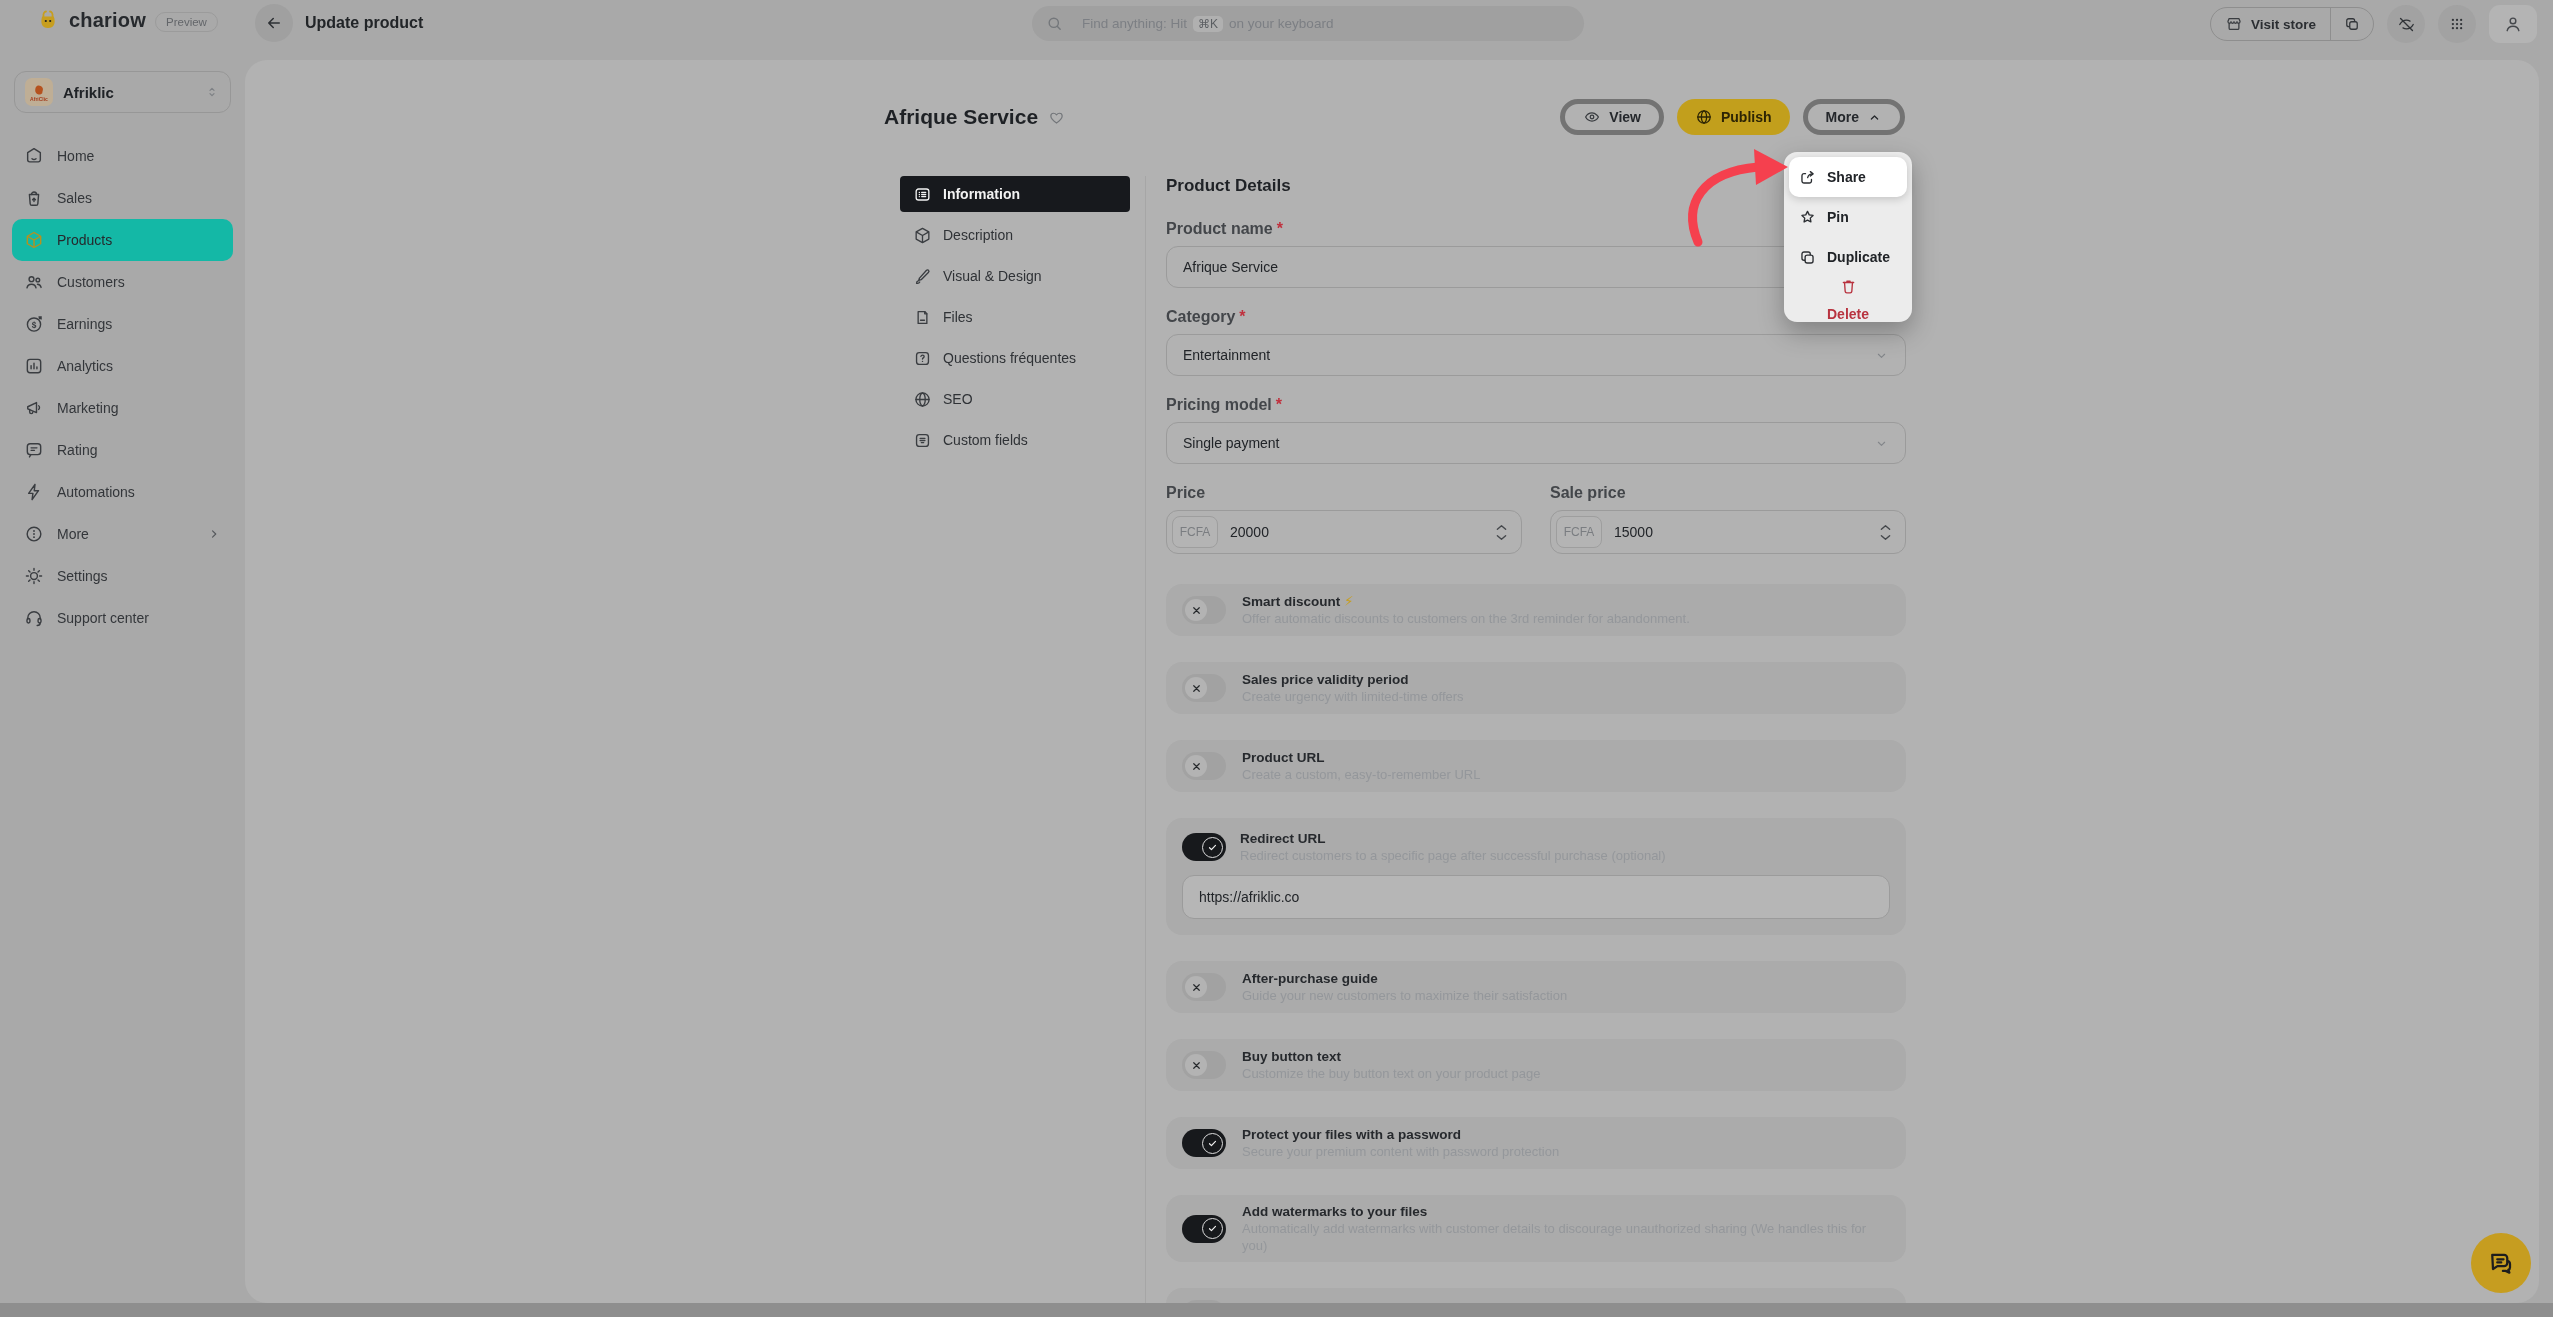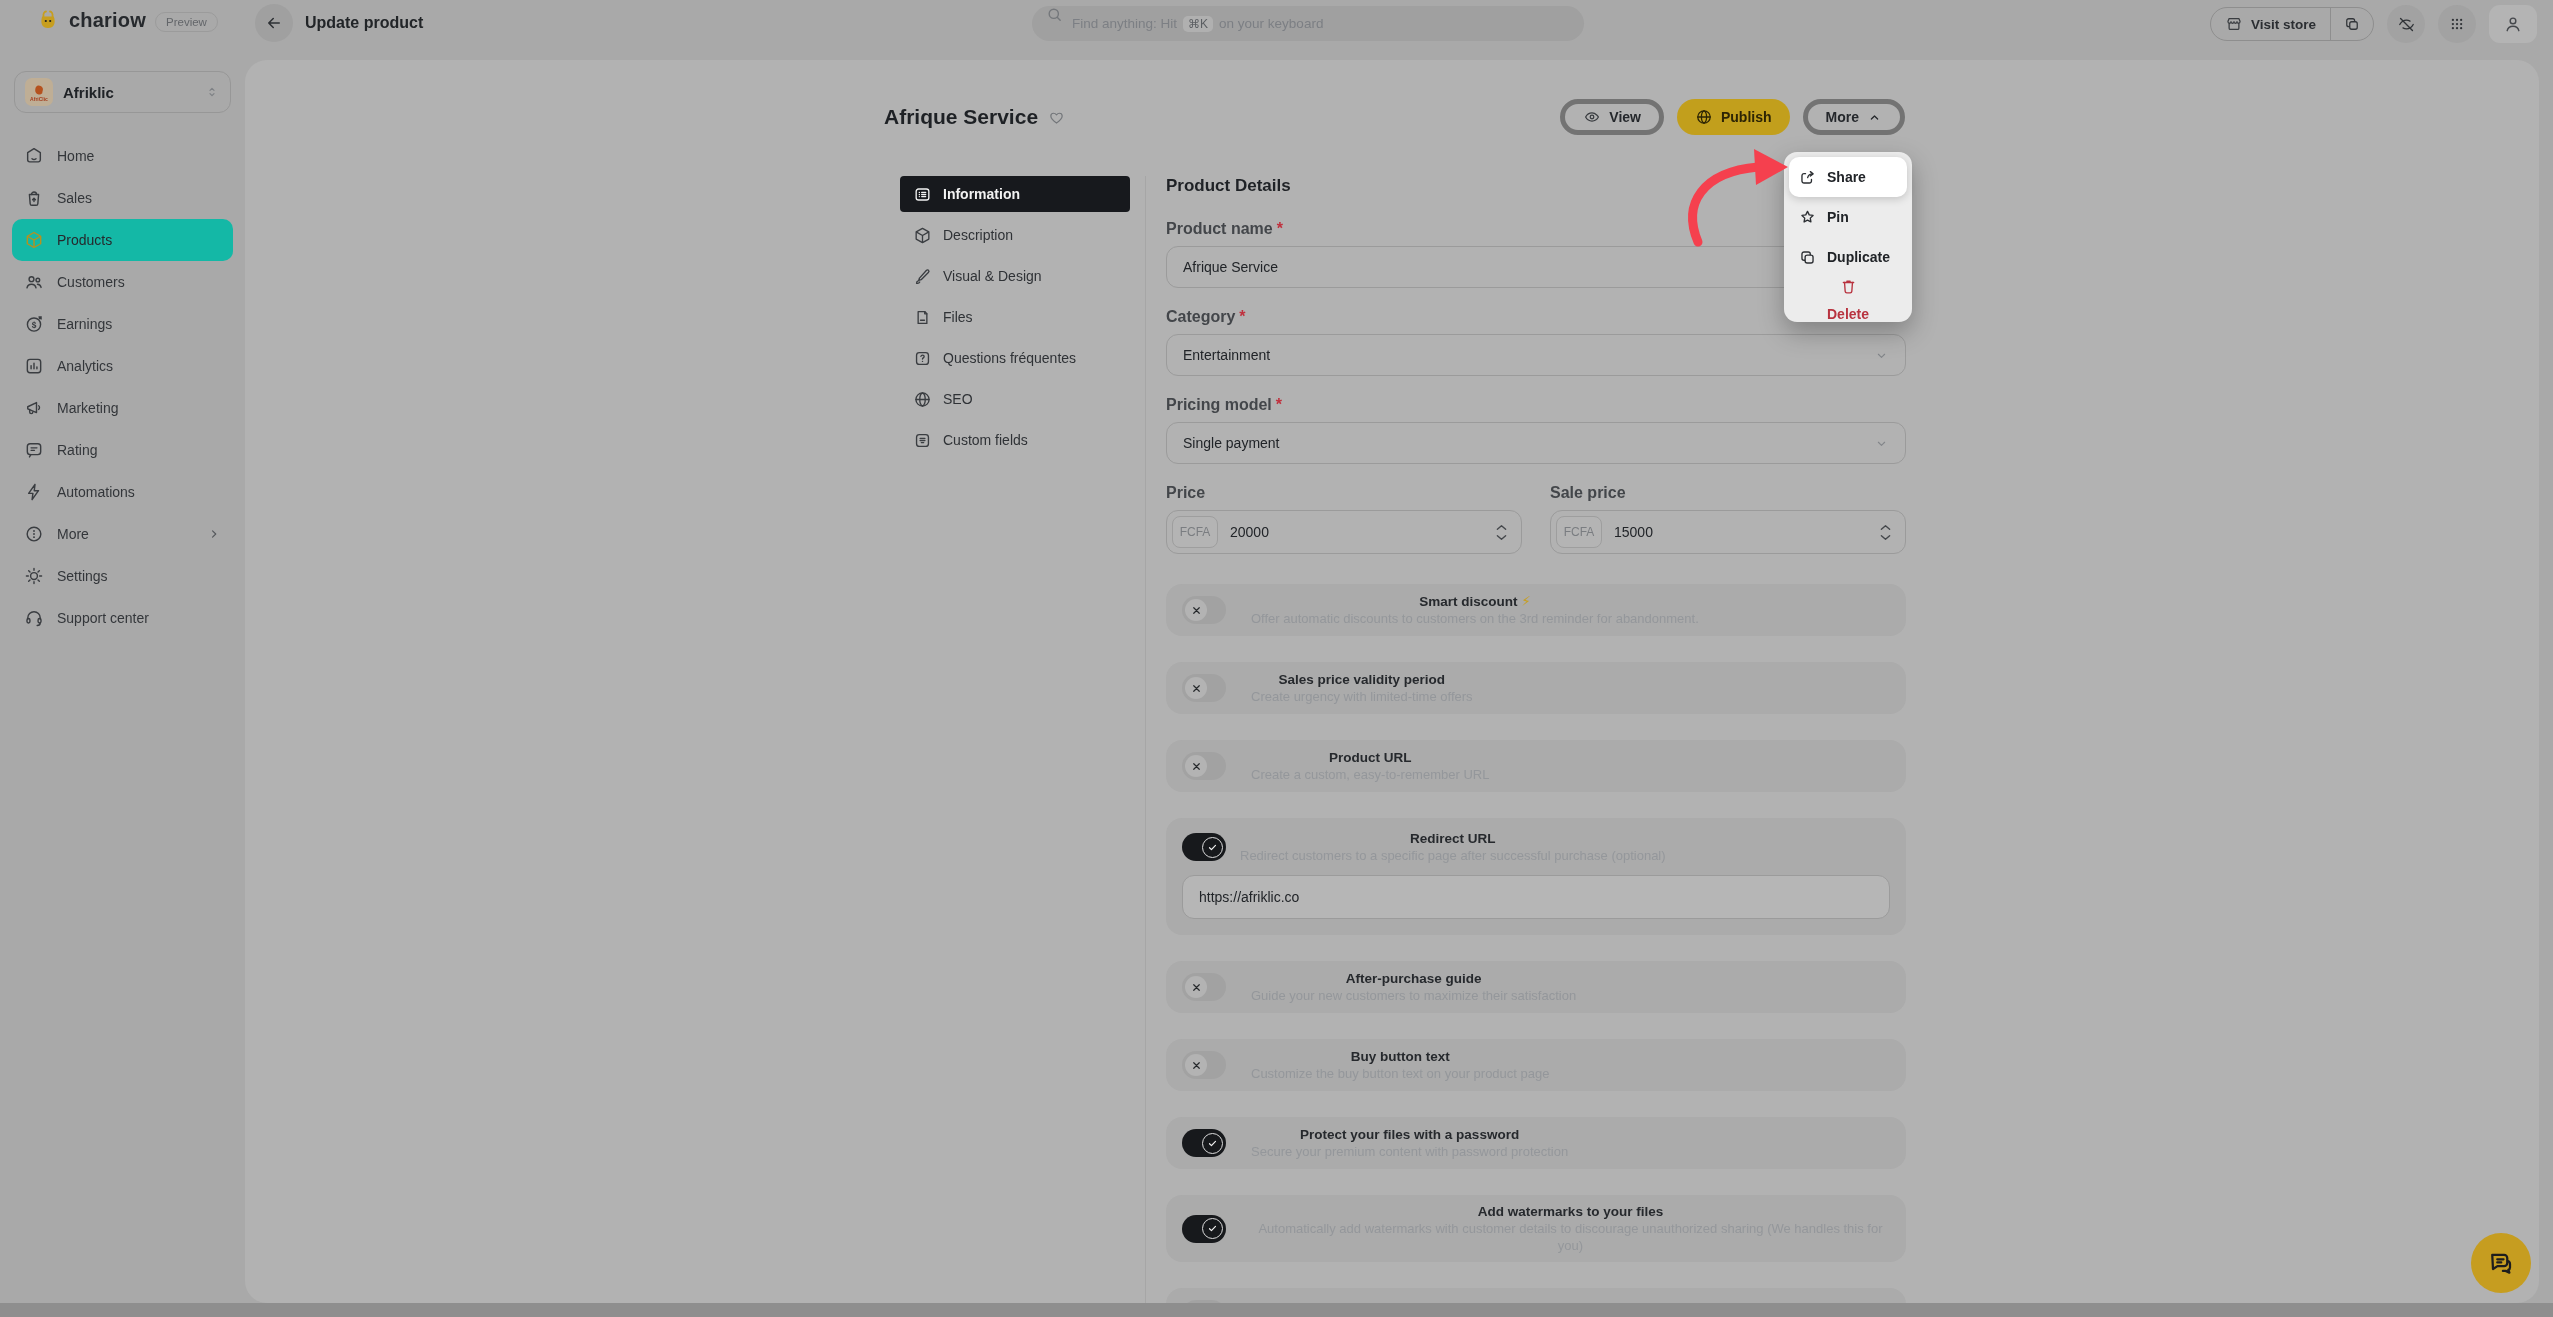--- a/index.html
+++ b/index.html
@@ -11,21 +11,21 @@
   svg { display:block; }
   .ico { color:#3a3d41; flex:none; }
 
   
   .topbar { position:absolute; left:0; top:0; width:100%; height:47px; display:flex; align-items:center; }
   .brand { position:absolute; left:36px; top:8px; display:flex; align-items:flex-end; gap:9px; }
   .brand-name { font-size:20px; font-weight:700; color:#26292d; letter-spacing:.2px; }
   .preview-badge { border:1px solid #9b9b9b; border-radius:999px; padding:3px 10px; font-size:11.5px; color:#63666a; }
   .back-circle { position:absolute; left:255px; top:4px; width:38px; height:38px; border-radius:50%; background:#a0a0a0; display:flex; align-items:center; justify-content:center; color:#2d3034; }
   .page-title { position:absolute; left:305px; top:14px; font-size:16px; font-weight:700; color:#222528; }
-  .search { position:absolute; left:1032px; top:6px; width:552px; height:35px; background:#a0a0a0; border-radius:18px; display:flex; padding:0 14px; gap:9px; color:#7c7f84; }
+  .search { position:absolute; left:1032px; top:6px; width:552px; height:35px; background:#a0a0a0; border-radius:18px; display:flex; align-items:center; padding:0 14px; gap:19px; color:#7c7f84; }
   .search-text { font-size:13.5px; display:flex; align-items:center; gap:6px; }
   .kbd-chip { background:#b0b0b0; border-radius:5px; padding:1px 5px; font-size:12px; color:#5b5e62; }
   .tb-right { position:absolute; right:16px; top:5px; display:flex; align-items:center; gap:13px; }
   .visit-pill { height:34px; border:1px solid #8e8e8e; border-radius:999px; display:flex; align-items:center; }
   .visit-main { display:flex; align-items:center; gap:8px; padding:0 14px; font-size:13.5px; font-weight:600; color:#2b2e32; }
   .visit-sep { width:1px; height:100%; background:#8e8e8e; }
   .visit-copy { padding:0 12px; color:#33363a; }
   .tb-circle { width:38px; height:38px; border-radius:50%; background:#a2a2a2; display:flex; align-items:center; justify-content:center; color:#303337; }
   .profile-sq { width:48px; height:38px; border-radius:11px; background:#b4b4b4; display:flex; align-items:center; justify-content:center; color:#45484c; }
 
@@ -67,21 +67,21 @@
   .control { height:42px; border:1px solid #9b9b9b; border-radius:12px; display:flex; align-items:center; padding:0 16px; font-size:14px; color:#212428; margin-bottom:20px; background:transparent; }
   .control .chev { margin-left:auto; color:#83868a; }
   .price-row { display:flex; gap:28px; }
   .price-cell { width:356px; }
   .pricebox { height:44px; border:1px solid #9b9b9b; border-radius:12px; display:flex; align-items:center; gap:12px; padding:5px 10px 5px 5px; }
   .chip { height:32px; min-width:46px; border:1px solid #9e9e9e; border-radius:8px; background:#b4b4b4; color:#7a7d81; font-size:12px; display:flex; align-items:center; justify-content:center; padding:0 6px; }
   .pval { font-size:14px; color:#212428; }
   .stepper { margin-left:auto; display:flex; flex-direction:column; gap:3px; color:#45484c; padding-right:4px; }
 
   .features { margin-top:30px; display:flex; flex-direction:column; gap:26px; }
-  .feature { background:#ababab; border-radius:16px; min-height:52px; display:flex; align-items:center; gap:25px; padding:8px 16px;text-align:center; }
+  .feature { background:#ababab; border-radius:16px; min-height:52px; display:flex; align-items:center; gap:16px; padding:8px 16px; }
   .feature.tall { display:block; padding:12px 16px 16px 16px; }
   .frow { display:flex; align-items:center; gap:14px; }
   .ftitle { font-size:13.5px; font-weight:700; color:#26292d; line-height:17px; }
   .fdesc { font-size:13px; color:#94979b; line-height:17px; }
   .toggle { width:44px; height:28px; border-radius:14px; display:flex; align-items:center; padding:3px; flex:none; }
   .toggle.off { background:#a2a2a2; }
   .toggle.off .knob { background:#b3b3b3; color:#26292c; }
   .toggle.on { background:#17191c; justify-content:flex-end; }
   .toggle.on .knob { border:1.5px solid #dcdcdc; color:#f0f0f0; width:21px; height:21px; }
   .knob { width:22px; height:22px; border-radius:50%; display:flex; align-items:center; justify-content:center; }

